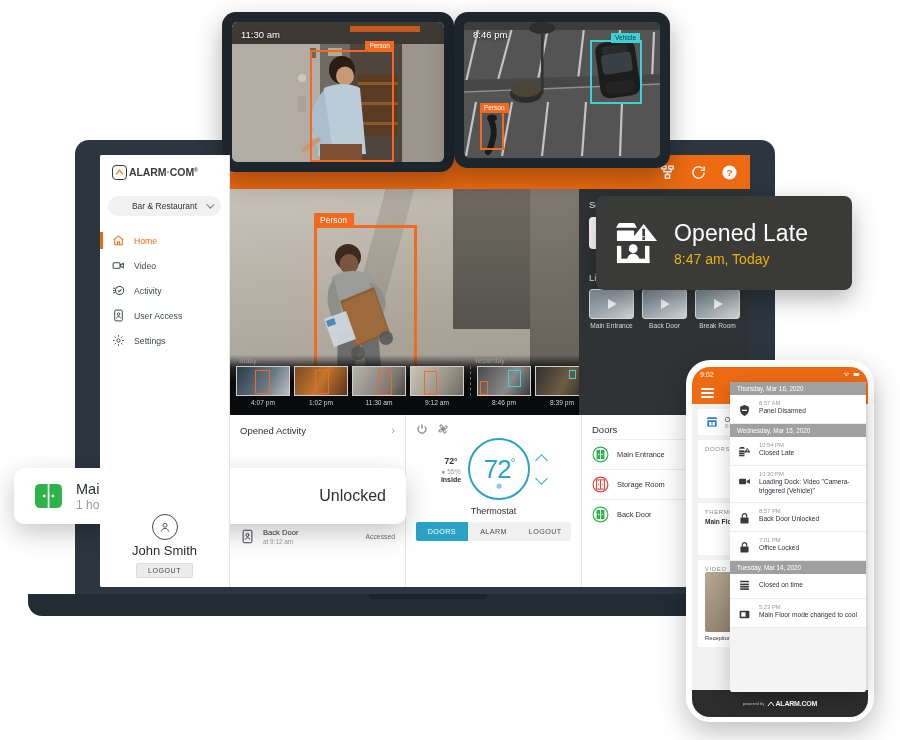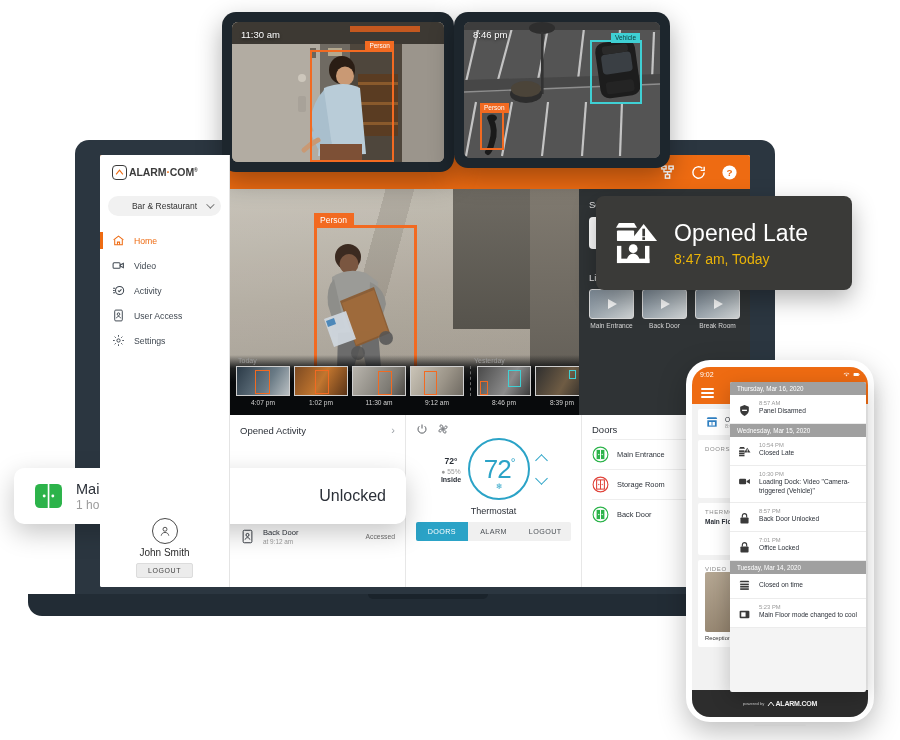--- a/index.html
+++ b/index.html
@@ -101,21 +101,21 @@
 
   .user-block {
     margin-top: auto; padding-bottom: 9px;
     display: flex; flex-direction: column; align-items: center; gap: 3px;
   }
   .avatar {
     width: 26px; height: 26px; border-radius: 50%;
     border: 1.3px solid #4a4a4a; display:flex;align-items:center;justify-content:center;
   }
   .avatar svg { width: 14px; height: 14px; }
-  .user-name { font-size: 10px; color: #2c2c2c; text-align: center; }
+  .user-name { font-size: 13px; color: #2c2c2c; text-align: center; }
   .logout-btn {
     margin-top: 2px; background: #ececec; border: 1px solid #dcdcdc;
     font-size: 7px; letter-spacing: 0.6px; color: #444;
     padding: 3px 11px; border-radius: 2px; font-family: inherit; cursor:pointer;
   }
 
   
   .content {
     position: absolute; left: 130px; top: 34px; right: 0; bottom: 0;
     background: #12161a;

